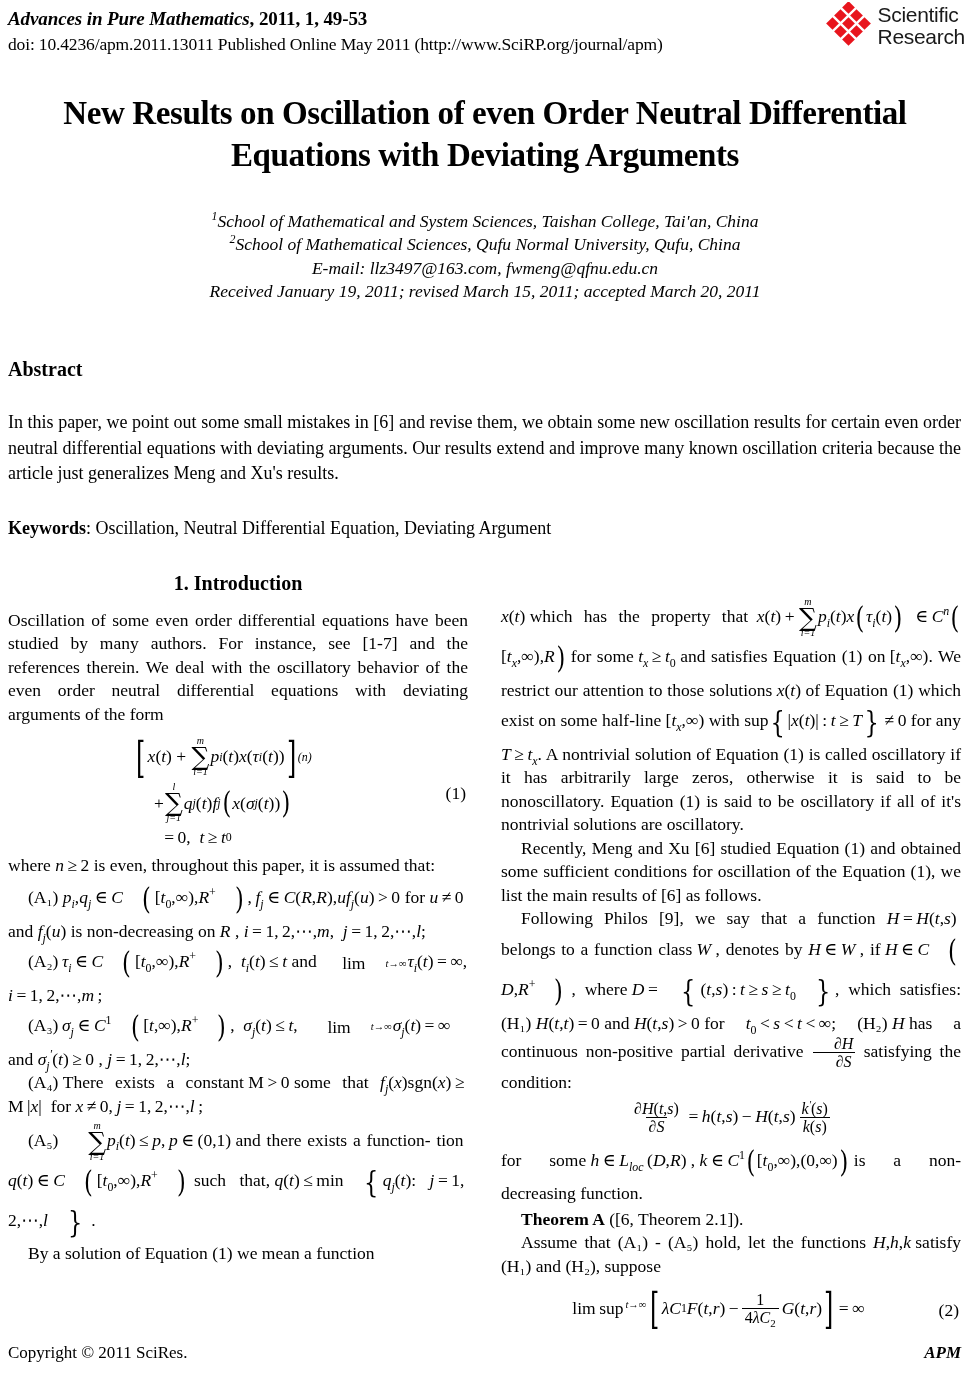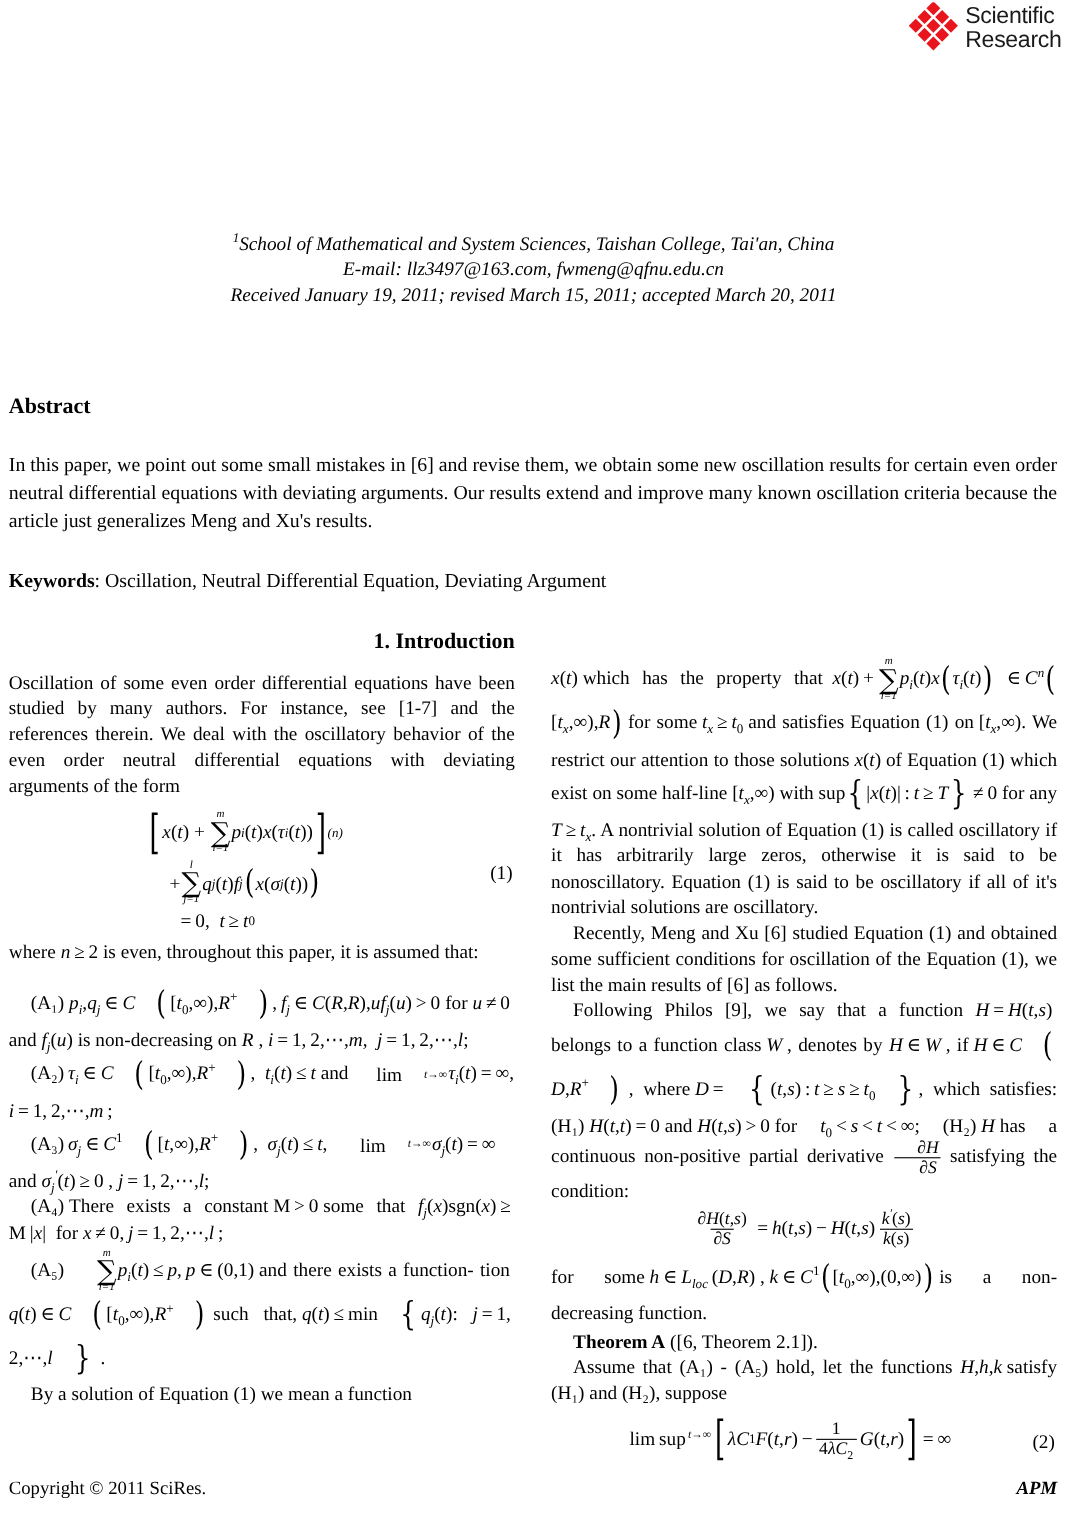--- a/index.html
+++ b/index.html
@@ -141,21 +141,21 @@
     line-height: 1.345;
     text-align: justify;
   }
   .col-left { left: 8px; }
   .col-right { left: 501px; }
 
   .intro-head {
     font-size: 20px;
     font-weight: bold;
     margin: 0 0 12px 0;
-    text-align: right;
+    text-align: center;
   }
   p.para {
     margin: 0;
     text-indent: 0;
   }
   p.indent {
     margin: 0;
     text-indent: 20px;
   }
 
@@ -264,20 +264,24 @@
   .footer-right {
     font-weight: bold;
     font-style: italic;
   }
 </style>
 </head>
 <body>
 
 <div class="page">
 
+  <div class="runhead">
+    <div class="runhead-line1"><span class="ital">Advances in Pure Mathematics</span><span>, 2011, 1, 49-53</span></div>
+    <div class="runhead-line2">doi: 10.4236/apm.2011.13011 Published Online May 2011 (http://www.SciRP.org/journal/apm)</div>
+  </div>
 
   <div class="logo">
     <div class="logo-mark">
       <svg width="48" height="48" viewBox="0 0 48 48" aria-hidden="true">
         <g fill="#e8151d">
           <rect x="18" y="1" width="9" height="9" transform="rotate(45 22.5 5.5)"></rect>
           <rect x="10" y="9" width="9" height="9" transform="rotate(45 14.5 13.5)"></rect>
           <rect x="26" y="9" width="9" height="9" transform="rotate(45 30.5 13.5)"></rect>
           <rect x="2" y="17" width="9" height="9" transform="rotate(45 6.5 21.5)"></rect>
           <rect x="18" y="17" width="9" height="9" transform="rotate(45 22.5 21.5)"></rect>
@@ -287,23 +291,25 @@
           <rect x="18" y="33" width="9" height="9" transform="rotate(45 22.5 37.5)"></rect>
         </g>
       </svg>
     </div>
     <div class="logo-text">
       <div>Scientific</div>
       <div>Research</div>
     </div>
   </div>
 
+  <div class="title">New Results on Oscillation of even Order Neutral Differential Equations with Deviating Arguments</div>
 
   <div class="authors">
     <div class="affil"><sup>1</sup><span>School of Mathematical and System Sciences, Taishan College, Tai'an, China</span></div>
+    <div class="affil"><sup>2</sup><span>School of Mathematical Sciences, Qufu Normal University, Qufu, China</span></div>
     <div class="affil"><span>E-mail</span>: <span>llz3497@163.com, fwmeng@qfnu.edu.cn</span></div>
     <div class="affil">Received January 19, 2011; revised March 15, 2011; accepted March 20, 2011</div>
   </div>
 
   <div class="sec-heading abstract-head">Abstract</div>
   <div class="abstract-body">In this paper, we point out some small mistakes in [6] and revise them, we obtain some new oscillation results for certain even order neutral differential equations with deviating arguments. Our results extend and improve many known oscillation criteria because the article just generalizes Meng and Xu's results.</div>
 
   <div class="keywords"><b>Keywords</b>: <span>Oscillation, Neutral Differential Equation, Deviating Argument</span></div>
 
   <div class="col col-left">
@@ -371,21 +377,21 @@
           <span class="mr"> ≥ </span>
           <span class="m">t</span>
           <span class="subr">0</span>
       </div>
     </div>
 
     <p class="para" style="margin-top:4px;">
       <span>where</span> <span class="m">n</span> ≥ <span class="mr">2</span> <span>is even, throughout this paper, it is assumed that:</span>
     </p>
 
-    <p class="indent" style="margin-top:16px;">
+    <p class="indent" style="margin-top:2px;">
       <span>(A₁)</span> <span class="m">p</span><span class="sub">i</span><span class="mr">,</span><span class="m">q</span><span class="sub">j</span> <span class="mr">∈</span> <span class="m">C</span><span class="bigbr">(</span><span class="mr">[</span><span class="m">t</span><span class="subr">0</span><span class="mr">,∞),</span><span class="m">R</span><span class="supr">+</span><span class="bigbr">)</span><span class="mr">,</span> <span class="m">f</span><span class="sub">j</span> <span class="mr">∈</span> <span class="m">C</span><span class="mr">(</span><span class="m">R</span><span class="mr">,</span><span class="m">R</span><span class="mr">)</span><span class="mr">,</span><span class="m">uf</span><span class="sub">j</span><span class="mr">(</span><span class="m">u</span><span class="mr">) &gt; 0</span>
       for <span class="m">u</span> <span class="mr">≠ 0</span> and <span class="m">f</span><span class="sub">j</span><span class="mr">(</span><span class="m">u</span><span class="mr">)</span> <span>is non-decreasing on</span> <span class="m">R</span> ,
       <span class="m">i</span> <span class="mr">= 1, 2,⋯,</span><span class="m">m</span><span class="mr">,</span>  <span class="m">j</span> <span class="mr">= 1, 2,⋯,</span><span class="m">l</span><span class="mr">;</span>
     </p>
 
     <p class="indent">
       <span>(A₂)</span> <span class="m">τ</span><span class="sub">i</span> <span class="mr">∈</span> <span class="m">C</span><span class="bigbr">(</span><span class="mr">[</span><span class="m">t</span><span class="subr">0</span><span class="mr">,∞),</span><span class="m">R</span><span class="supr">+</span><span class="bigbr">)</span><span class="mr">,</span>  <span class="m">t</span><span class="sub">i</span><span class="mr">(</span><span class="m">t</span><span class="mr">) ≤ </span><span class="m">t</span> <span>and</span> <span class="limop">
           <span class="lw">lim</span>
           <span class="lsub">t→∞</span>
         </span><span class="m">τ</span><span class="sub">i</span><span class="mr">(</span><span class="m">t</span><span class="mr">) = ∞,</span>

